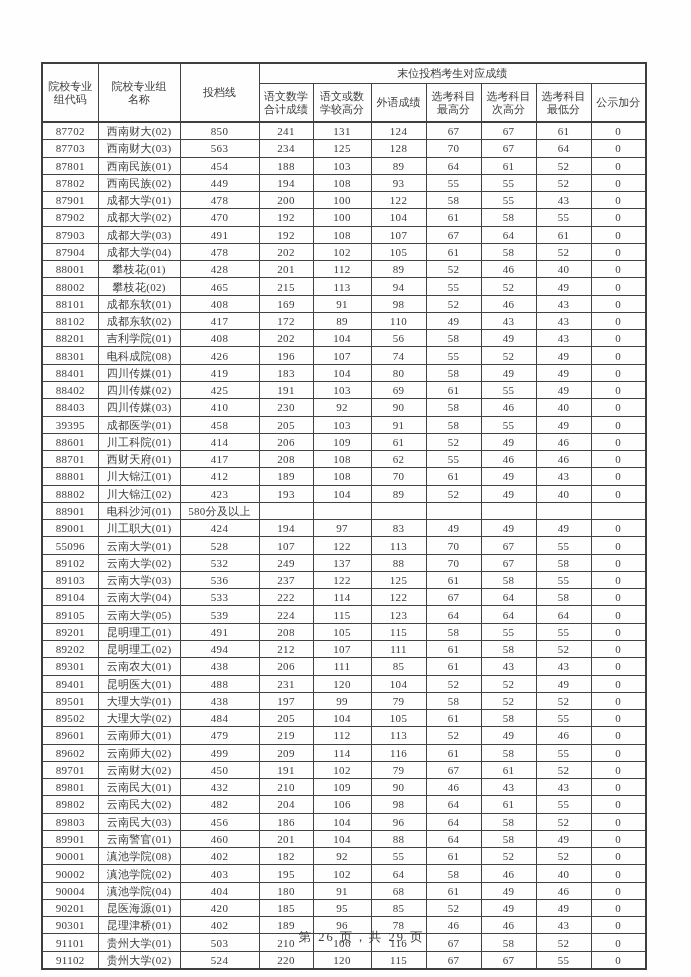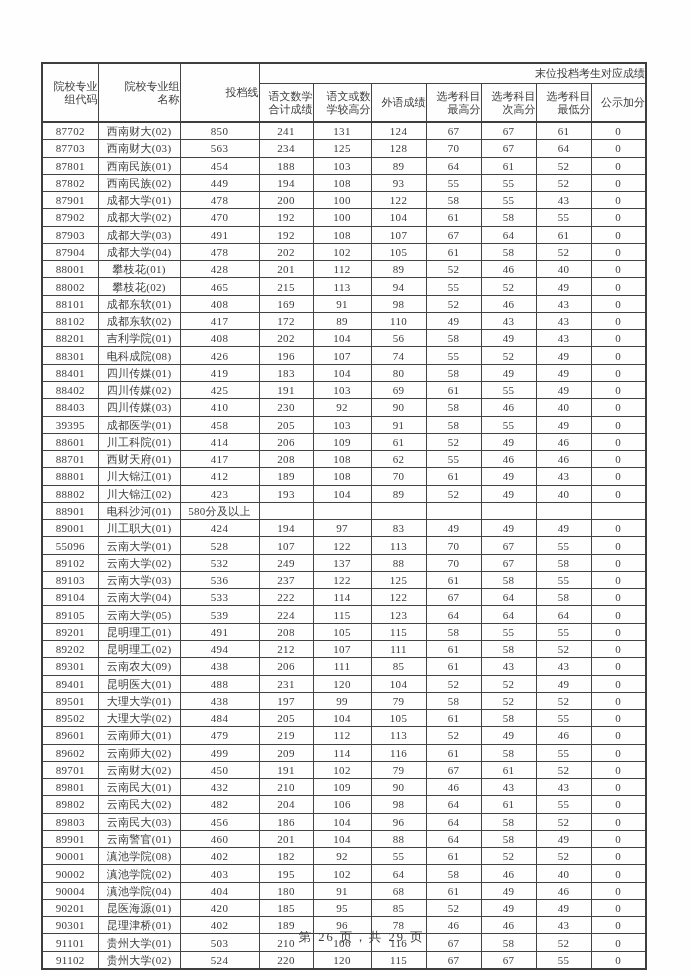--- a/index.html
+++ b/index.html
@@ -27,21 +27,20 @@
     vertical-align: middle;
     padding: 0;
     font-weight: normal;
     color: #3b3b3b;
     overflow: hidden;
   }
   .score-table thead th {
     font-size: 11px;
     line-height: 13px;
     white-space: pre-line;
-    text-align: right;
   }
   .score-table thead tr.group-row th { height: 19px; }
   .score-table thead tr.sub-row th { height: 37px; }
   .score-table thead { border-bottom: 2px solid #3e3e3e; }
   .score-table tbody td {
     height: 16.27px;
     font-size: 11px;
     line-height: 14px;
     letter-spacing: 0.3px;
   }
@@ -465,21 +464,21 @@
           <td>212</td>
           <td>107</td>
           <td>111</td>
           <td>61</td>
           <td>58</td>
           <td>52</td>
           <td>0</td>
         </tr>
         <tr>
           <td>89301</td>
-          <td>云南农大(09)</td>
+          <td>云南农大(01)</td>
           <td>438</td>
           <td>206</td>
           <td>111</td>
           <td>85</td>
           <td>61</td>
           <td>43</td>
           <td>43</td>
           <td>0</td>
         </tr>
         <tr>

